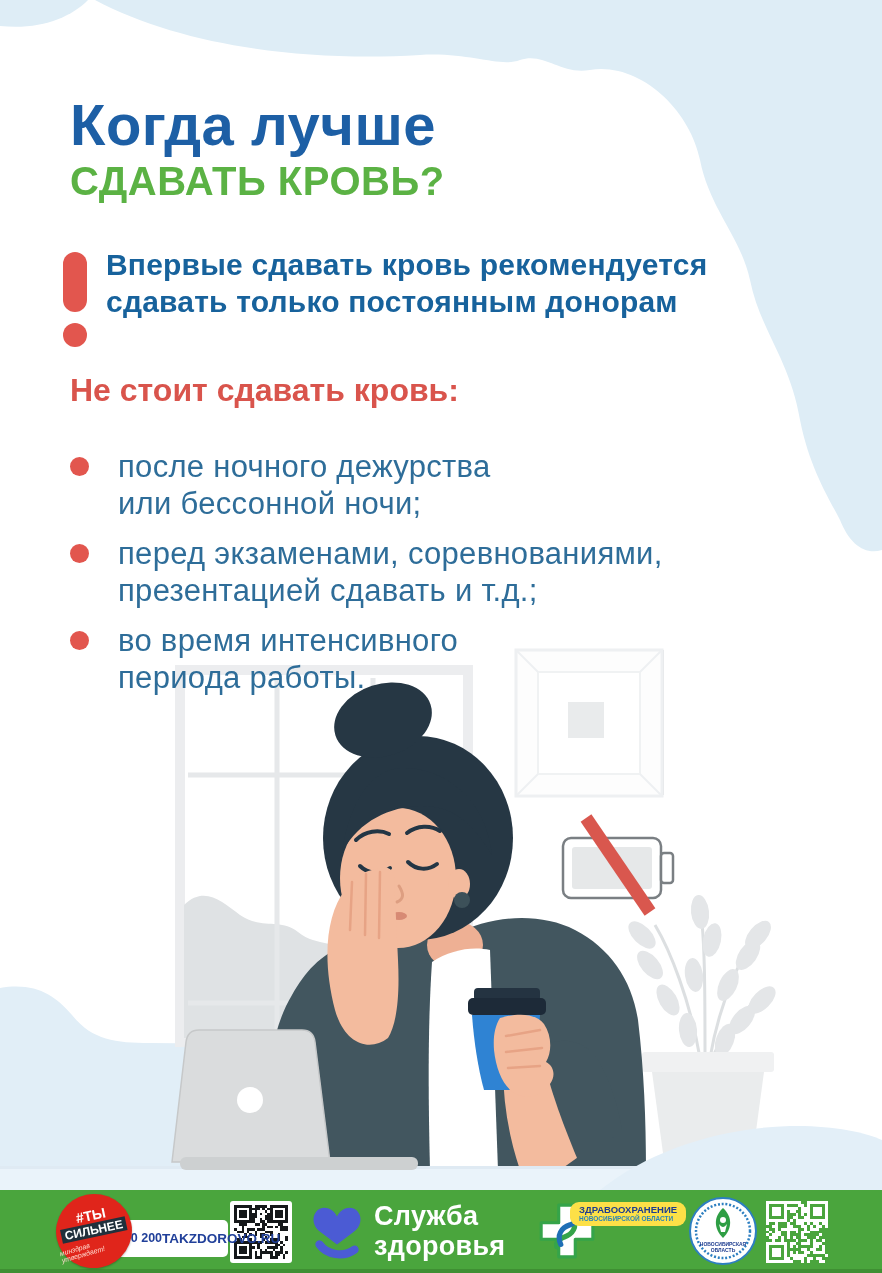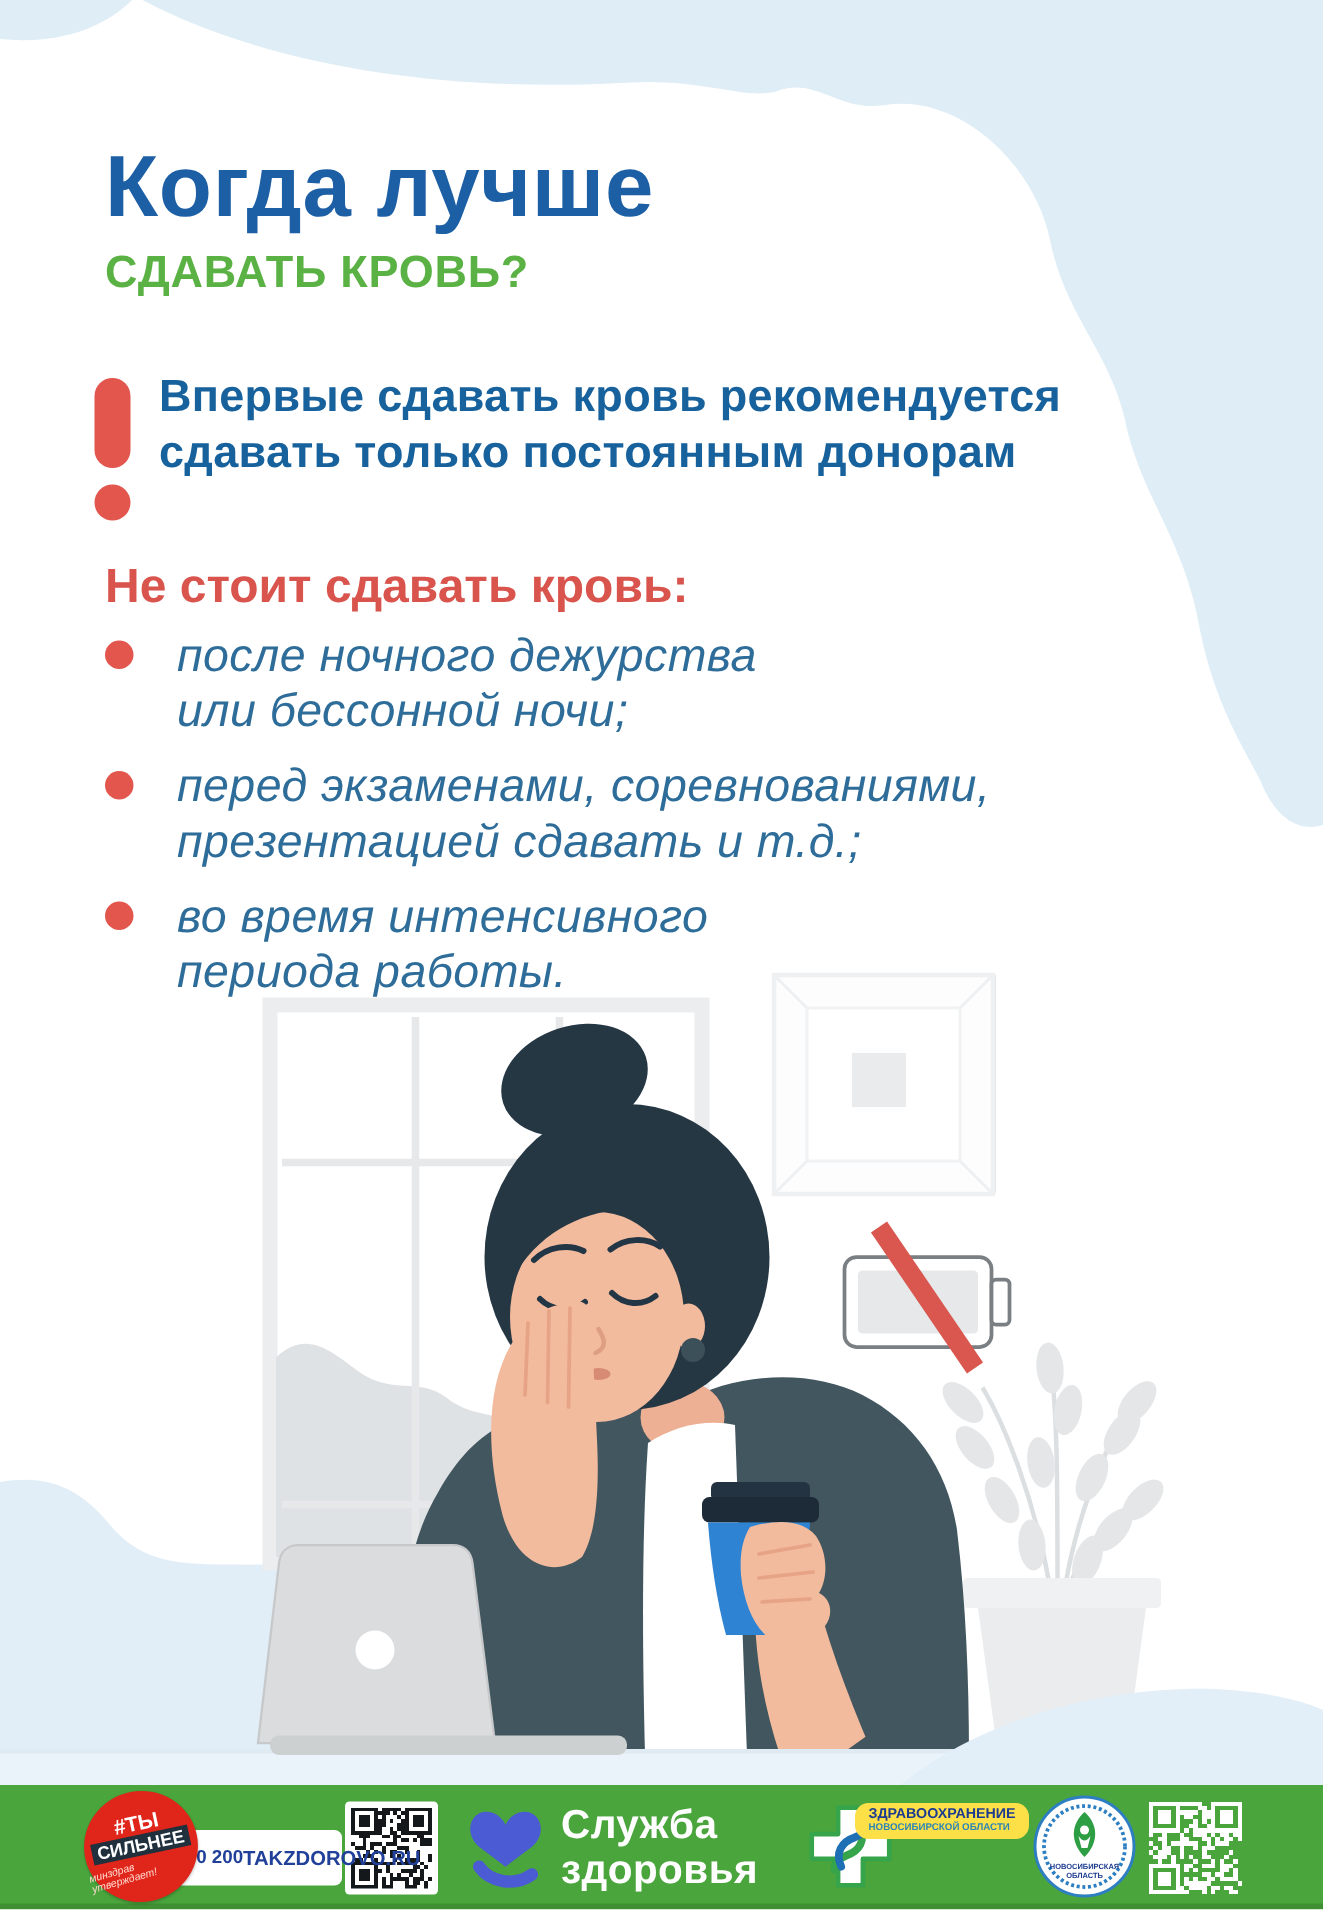--- a/index.html
+++ b/index.html
@@ -3,30 +3,30 @@
 <meta charset="utf-8">
 <style>
   html,body{margin:0;padding:0;background:#fff;}
   .poster{position:relative;width:882px;height:1273px;overflow:hidden;background:#fff;
           font-family:"Liberation Sans",sans-serif;}
   .art{position:absolute;left:0;top:0;width:882px;height:1273px;}
 
   
   .title{position:absolute;left:70px;top:96px;line-height:57px;font-weight:800;letter-spacing:.5px;}
   .title .l1{font-size:58px;color:#1d5fa5;}
-  .title .l2{font-size:30px;color:#5bb244;}
+  .title .l2{font-size:40px;color:#5bb244;}
 
   .alert{position:absolute;left:62px;top:246px;display:flex;}
   .excl{width:26px;margin-right:18px;display:flex;flex-direction:column;align-items:center;}
   .excl .bar{width:24px;height:60px;background:#e2564e;border-radius:12px;margin-top:6px;}
   .excl .dot{width:24px;height:24px;background:#e2564e;border-radius:50%;margin-top:11px;}
   .alert-text{font-size:30px;font-weight:700;color:#17629c;line-height:37px;letter-spacing:.2px;}
 
   .list-heading{position:absolute;left:70px;top:372px;font-size:32px;font-weight:800;color:#d9544c;}
-  .bullets{position:absolute;left:70px;top:418px;font-style:italic;}
+  .bullets{position:absolute;left:70px;top:448px;}
   .bullet{display:flex;margin-bottom:13px;}
   .bullet .bdot{flex:0 0 19px;width:19px;height:19px;border-radius:50%;background:#e2564e;margin:9px 29px 0 0;}
   .bullet .btxt{font-size:31px;color:#2e6d99;line-height:37px;letter-spacing:.3px;}
 
   
   .footer{position:absolute;left:0;top:1190px;width:882px;height:83px;background:#4aa53d;
           border-bottom:4px solid #3f8f33;box-sizing:border-box;}
   .campaign-badge{position:absolute;left:56px;top:4px;width:76px;height:74px;border-radius:50%;
           background:#e0251b;transform:rotate(-12deg);display:flex;flex-direction:column;
           align-items:center;justify-content:center;z-index:2;box-shadow:0 1px 2px rgba(0,0,0,.25);}

